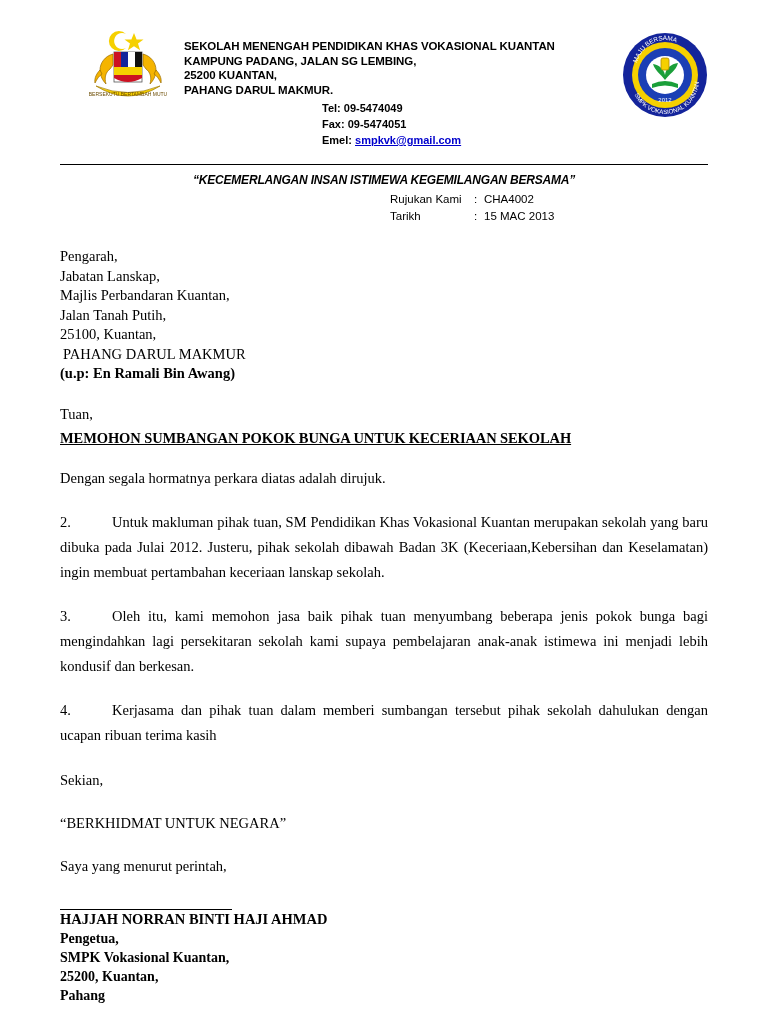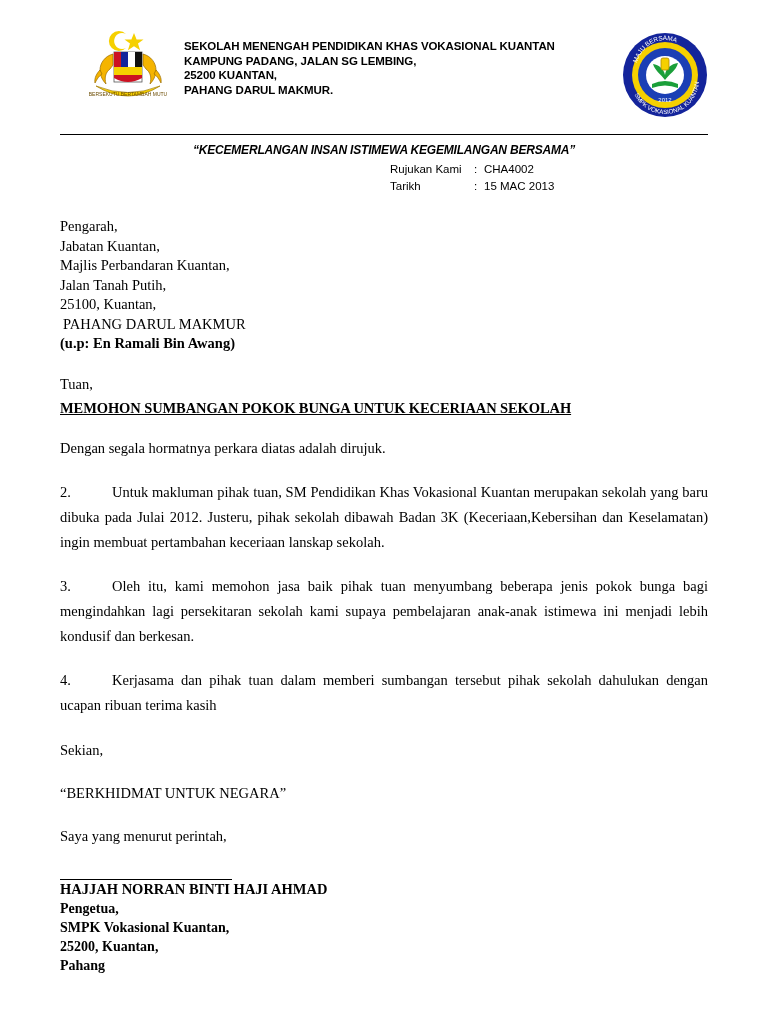--- a/index.html
+++ b/index.html
@@ -178,20 +178,27 @@
       </svg>
     </div>
 
     <div class="org-block">
       <div class="org-name">
         <div>SEKOLAH MENENGAH PENDIDIKAN KHAS VOKASIONAL KUANTAN</div>
         <div>KAMPUNG PADANG, JALAN SG LEMBING,</div>
         <div>25200 KUANTAN,</div>
         <div>PAHANG DARUL MAKMUR.</div>
       </div>
+      <div class="contact">
+        <div>Tel: 09-5474049</div>
+        <div>Fax: 09-5474051</div>
+        <div>
+          <span>Emel: </span><a href="#">smpkvk@gmail.com</a>
+        </div>
+      </div>
     </div>
 
     <div class="logo">
       <svg width="86" height="86" viewBox="0 0 86 86">
         <circle cx="43" cy="43" r="42" fill="#14249b"></circle>
         <circle cx="43" cy="43" r="33" fill="#f5d000"></circle>
         <circle cx="43" cy="43" r="27" fill="#1b3fb5"></circle>
         <circle cx="43" cy="43" r="19" fill="#ffffff"></circle>
 
         <path d="M30 52 q13 -6 26 0 l0 4 q-13 -5 -26 0 z" fill="#1b9f3a"></path>
@@ -218,21 +225,21 @@
     <div>
       <span class="lbl">Rujukan Kami</span><span class="sep">:</span><span>CHA4002</span>
     </div>
     <div>
       <span class="lbl">Tarikh</span><span class="sep">:</span><span>15 MAC 2013</span>
     </div>
   </div>
 
   <div class="addr">
     <div>Pengarah,</div>
-    <div>Jabatan Kuantan,</div>
+    <div>Jabatan Lanskap,</div>
     <div>Majlis Perbandaran Kuantan,</div>
     <div>Jalan Tanah Putih,</div>
     <div>25100, Kuantan,</div>
     <div class="state">PAHANG DARUL MAKMUR</div>
     <div class="strong">(u.p: En Ramali Bin Awang)</div>
   </div>
 
   <div class="salutation">Tuan,</div>
 
   <div class="subject">MEMOHON SUMBANGAN POKOK BUNGA UNTUK KECERIAAN SEKOLAH</div>

